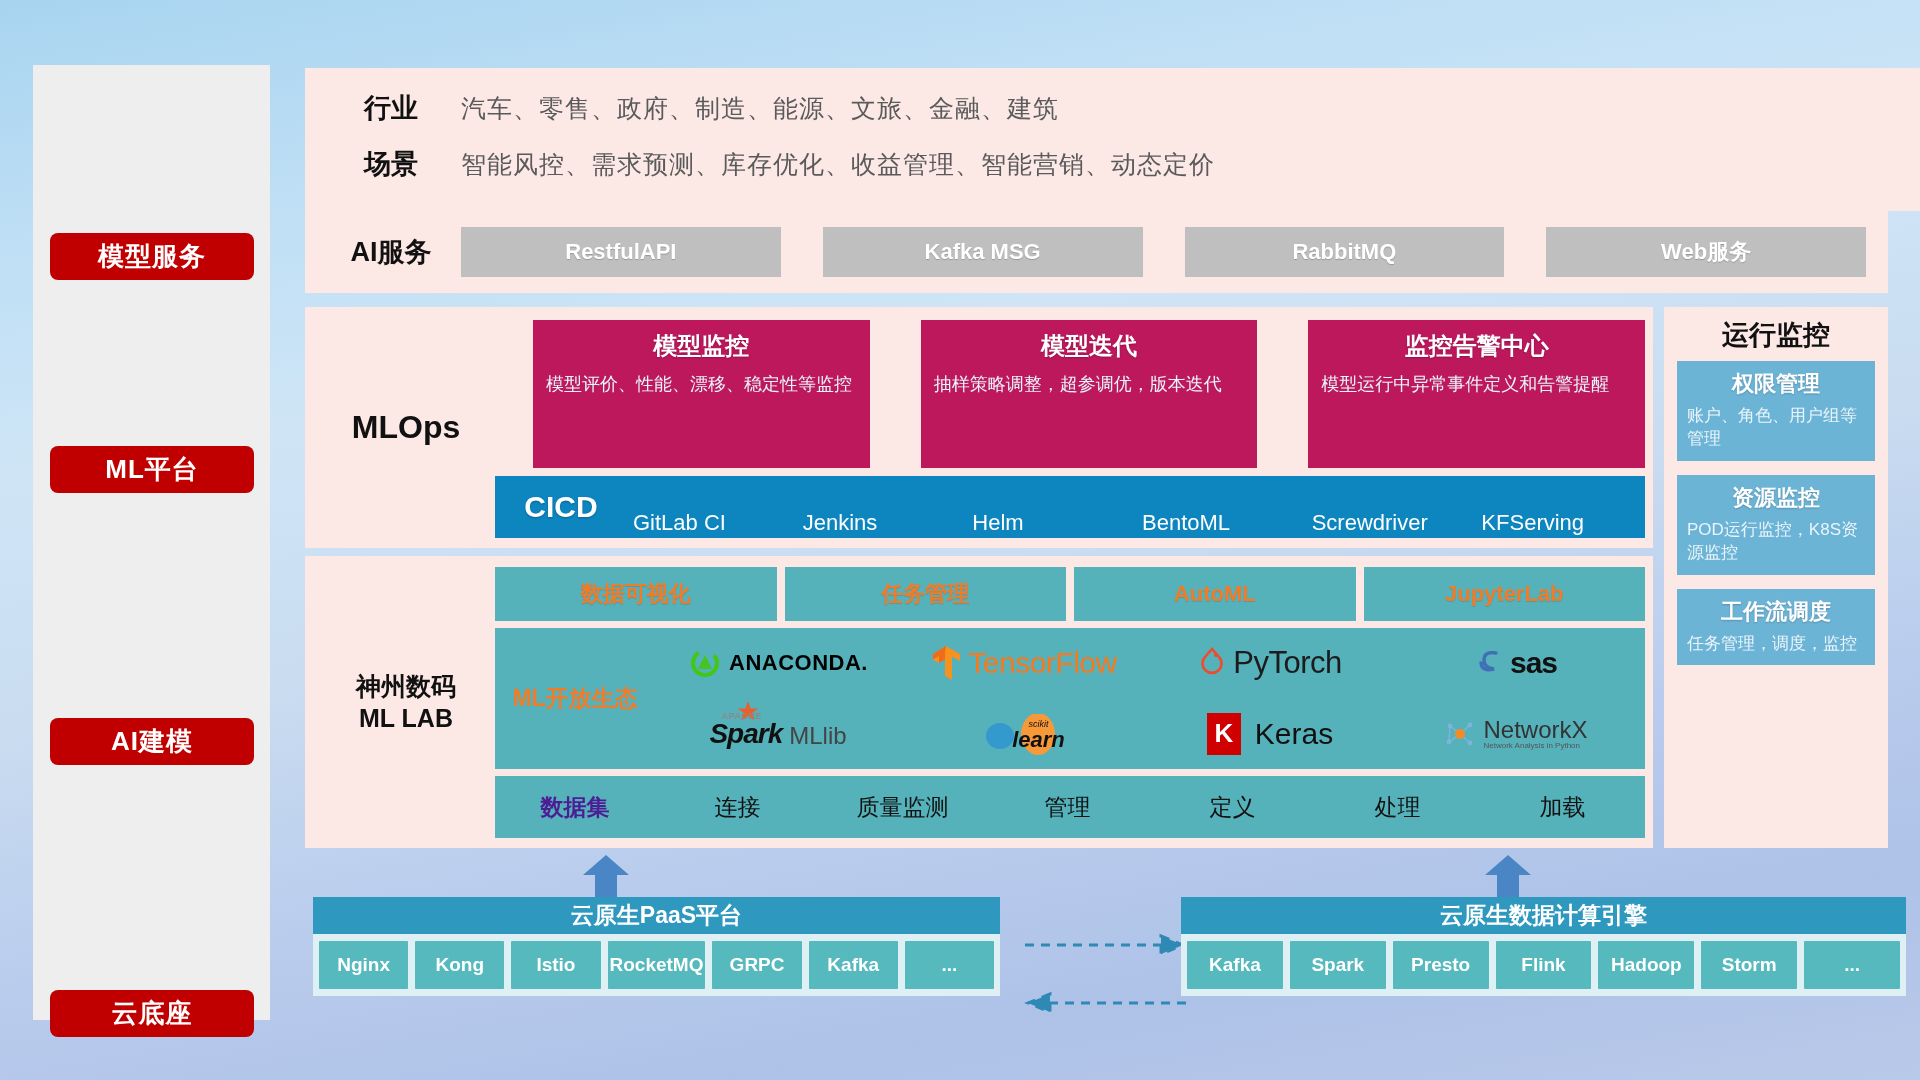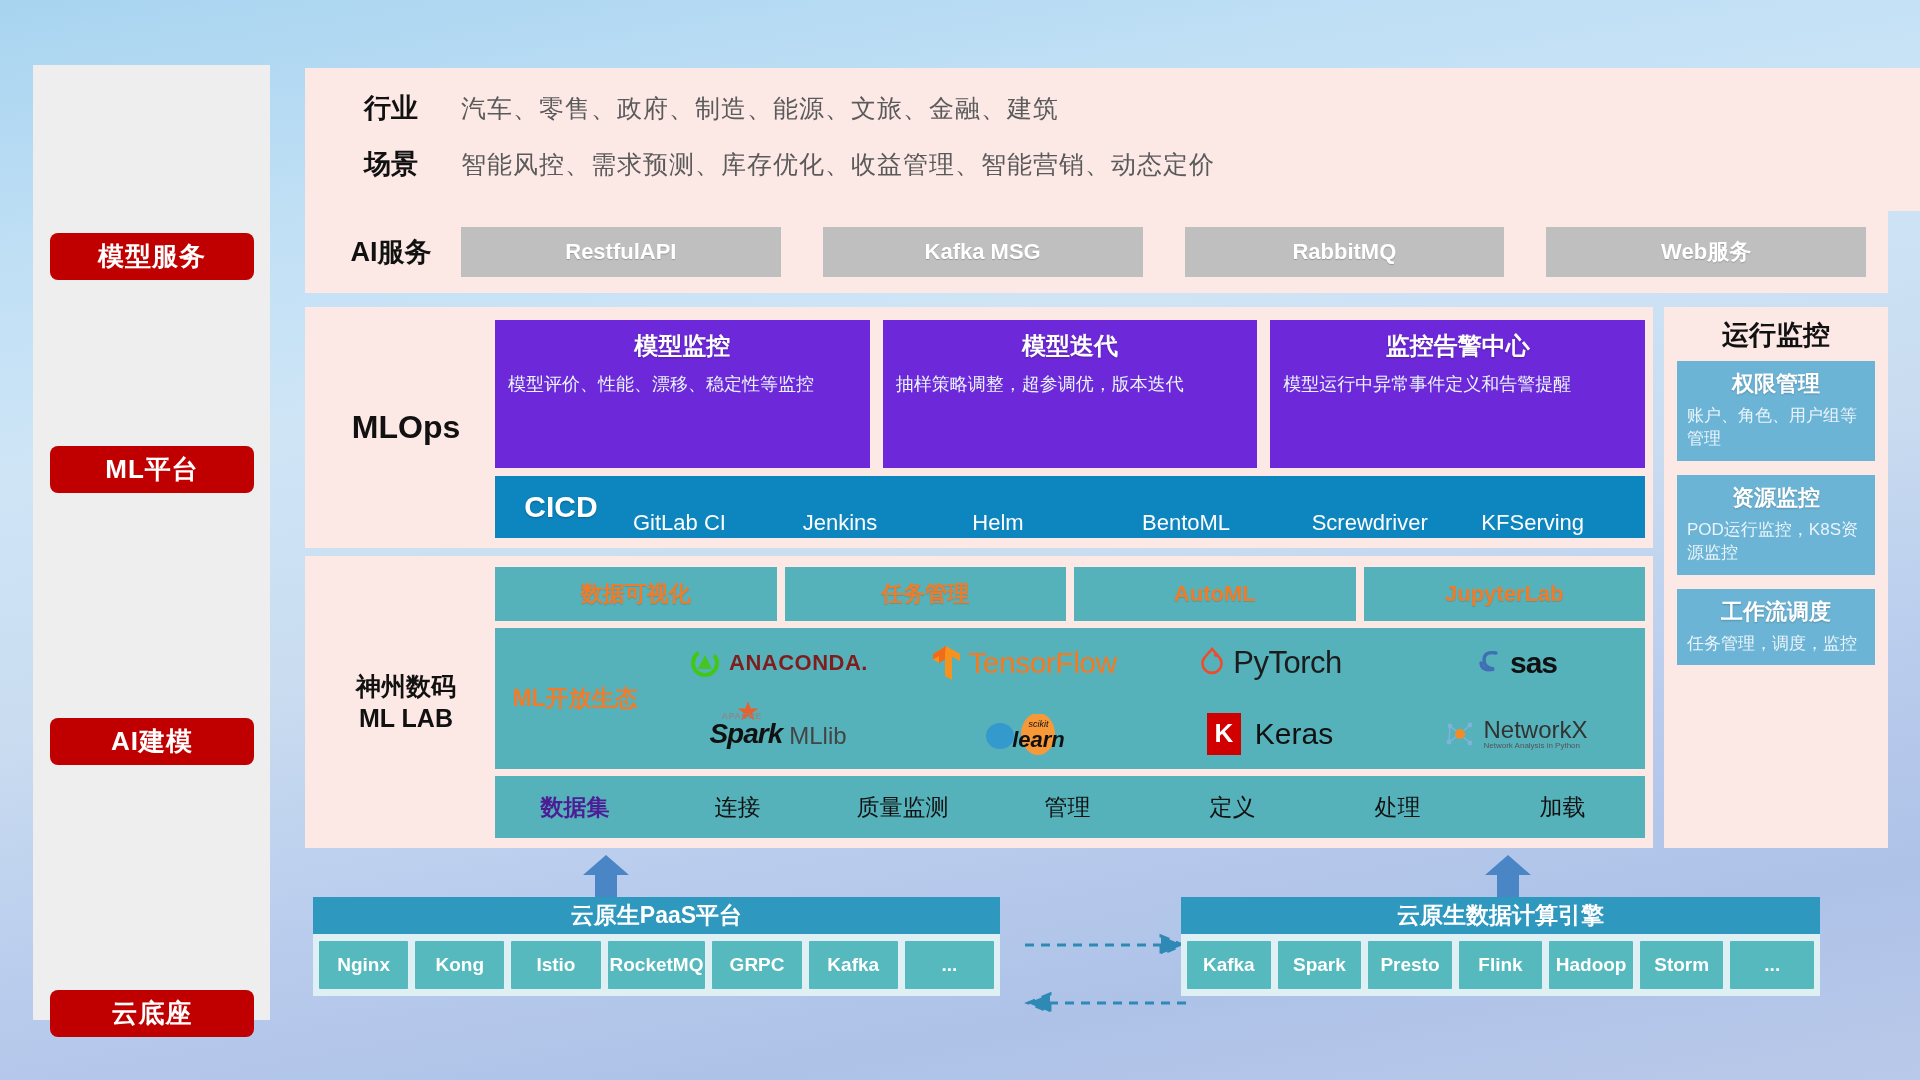--- a/index.html
+++ b/index.html
@@ -72,22 +72,22 @@
   #mlops-label {
     position: absolute; left: 16px; top: 0; width: 170px; height: 241px;
     display: flex; align-items: center; justify-content: center;
     font-size: 32px; font-weight: bold; color: #111;
   }
   #mlops-cards {
     position: absolute; left: 190px; top: 13px; right: 8px; height: 148px;
     display: flex; gap: 13px;
   }
   .ml-card {
-    flex: 1; background: #6d28d9; padding: 10px 13px 8px;
-    display: flex; flex-direction: column;
+    flex: 1; background: #be185d; padding: 10px 13px 8px;
+    display: flex; flex-direction: column; margin-left: 38px;
   }
   .ml-card-title {
     text-align: center; color: #ffffff; font-size: 24px; font-weight: bold;
     margin-bottom: 10px; text-shadow: 0 1px 2px rgba(0,0,0,.25);
   }
   .ml-card-desc { color: #e9f4fa; font-size: 18px; line-height: 1.42; }
   #cicd-bar {
     position: absolute; left: 190px; top: 169px; right: 8px; height: 62px;
     background: #0d85bf; display: flex; align-items: center;
   }
@@ -160,21 +160,21 @@
   }
   .mon-card-title {
     text-align: center; color: #ffffff; font-size: 22px; font-weight: bold;
     margin-bottom: 5px; text-shadow: 0 1px 2px rgba(0,0,0,.2);
   }
   .mon-card-desc { color: #eaf4fa; font-size: 17px; line-height: 1.38; }
 
   
   .cloud-group { position: absolute; top: 897px; }
   #cloud-left  { left: 8px;   width: 687px; }
-  #cloud-right { left: 876px; width: 639px; }
+  #cloud-right { left: 876px; width: 725px; }
   .cloud-head {
     height: 37px; background: #2f98bf;
     display: flex; align-items: center; justify-content: center;
     color: #ffffff; font-size: 23px; font-weight: bold;
   }
   .cloud-body {
     background: #dff0f5; padding: 7px 6px; display: flex; gap: 7px;
   }
   .cloud-chip {
     flex: 1; height: 48px; background: #55b9bd; border-radius: 1px;
@@ -274,21 +274,21 @@
 
     <div id="eco-row">
       <div id="eco-label">ML开放生态</div>
       <div id="logo-grid">
 
         <div class="logo-cell">
           <svg width="34" height="34" viewBox="0 0 34 34">
             <circle cx="17" cy="17" r="12" fill="none" stroke="#43c717" stroke-width="4" stroke-dasharray="58 20" transform="rotate(-40 17 17)"></circle>
             <path d="M10 23 L17 9 L24 23 Z" fill="#43c717" opacity="0.92"></path>
           </svg>
-          <span style="color:#7f1d1d;font-size:22px;font-weight:bold;letter-spacing:.5px">ANACONDA.</span>
+          <span style="color:#000000;font-size:22px;font-weight:bold;letter-spacing:.5px">ANACONDA.</span>
         </div>
 
         <div class="logo-cell">
           <svg width="30" height="36" viewBox="0 0 30 36">
             <polygon points="15,1 29,9 29,16 21,11.5 21,35 14,31 14,7.5 8,11 8,18 2,14.5 2,9" fill="#f7921e"></polygon>
             <polygon points="15,1 2,9 2,14.5 8,11 8,18 14,14.5 14,7.5" fill="#ef6c1a"></polygon>
           </svg>
           <span style="color:#f7791e;font-size:30px;font-weight:400;letter-spacing:-.5px">TensorFlow</span>
         </div>
 

